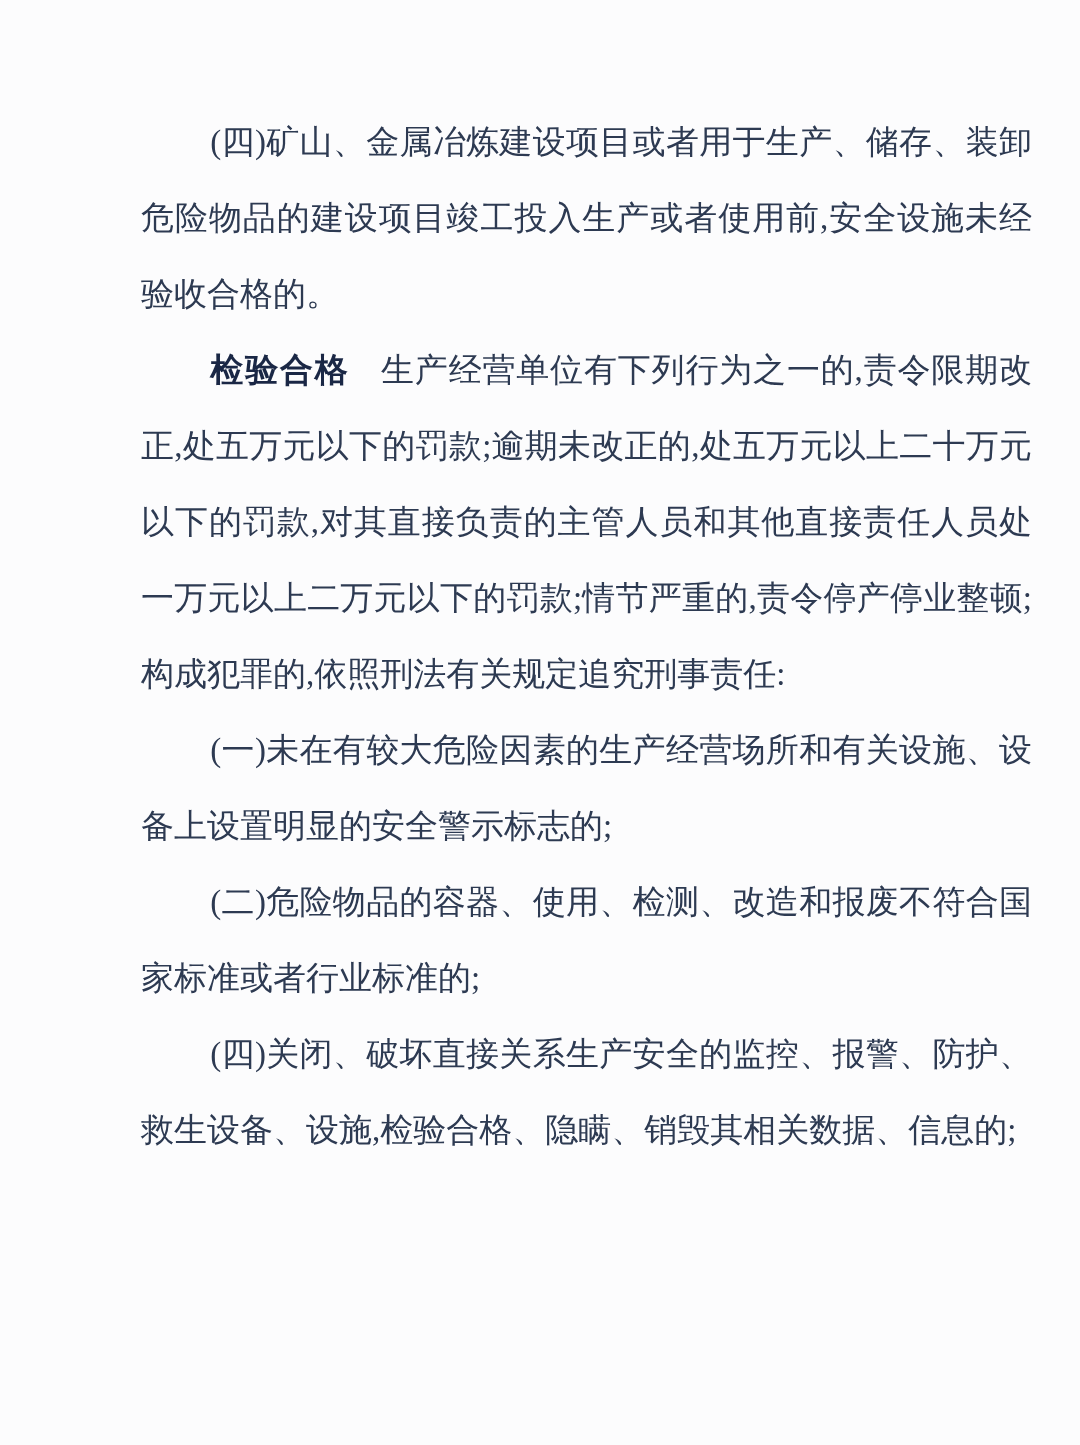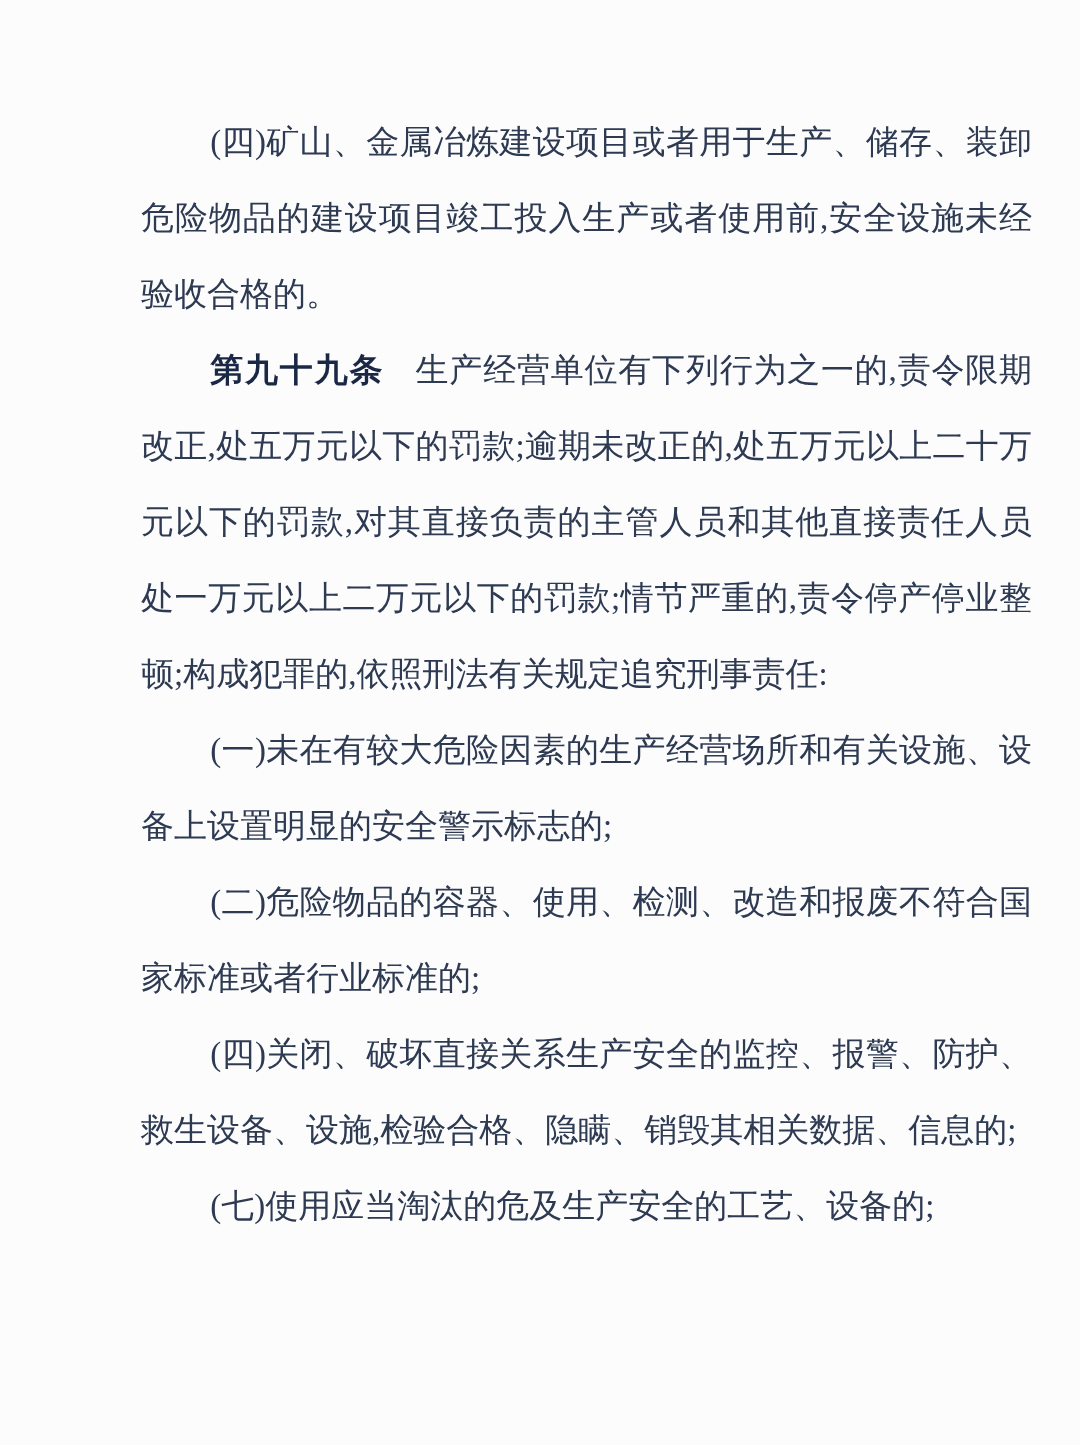--- a/index.html
+++ b/index.html
@@ -42,19 +42,18 @@
     margin-right:0.95em;
     letter-spacing:1px;
   }
 </style>
 </head>
 <body>
 
 <div class="page">
   <div class="doc" id="doc">
       <p>(四)矿山、金属冶炼建设项目或者用于生产、储存、装卸危险物品的建设项目竣工投入生产或者使用前,安全设施未经验收合格的。</p>
-      <p><b class="lead">第九十九条</b>生产经营单位有下列行为之一的,责令限期改正,处五万元以下的罚款;逾期未改正的,处五万元以上二十万元以下的罚款,对其直接负责的主管人员和其他直接责任人员处一万元以上二万元以下的罚款;情节严重的,责令停产停业整顿;构成犯罪的,依照刑法有关规定追究刑事责任:</p>
+      <p><b class="lead">检验合格</b>生产经营单位有下列行为之一的,责令限期改正,处五万元以下的罚款;逾期未改正的,处五万元以上二十万元以下的罚款,对其直接负责的主管人员和其他直接责任人员处一万元以上二万元以下的罚款;情节严重的,责令停产停业整顿;构成犯罪的,依照刑法有关规定追究刑事责任:</p>
       <p>(一)未在有较大危险因素的生产经营场所和有关设施、设备上设置明显的安全警示标志的;</p>
       <p>(二)危险物品的容器、使用、检测、改造和报废不符合国家标准或者行业标准的;</p>
       <p>(四)关闭、破坏直接关系生产安全的监控、报警、防护、救生设备、设施,检验合格、隐瞒、销毁其相关数据、信息的;</p>
-      <p>(七)使用应当淘汰的危及生产安全的工艺、设备的;</p>
     </div>
 </div>
 
 </body></html>

